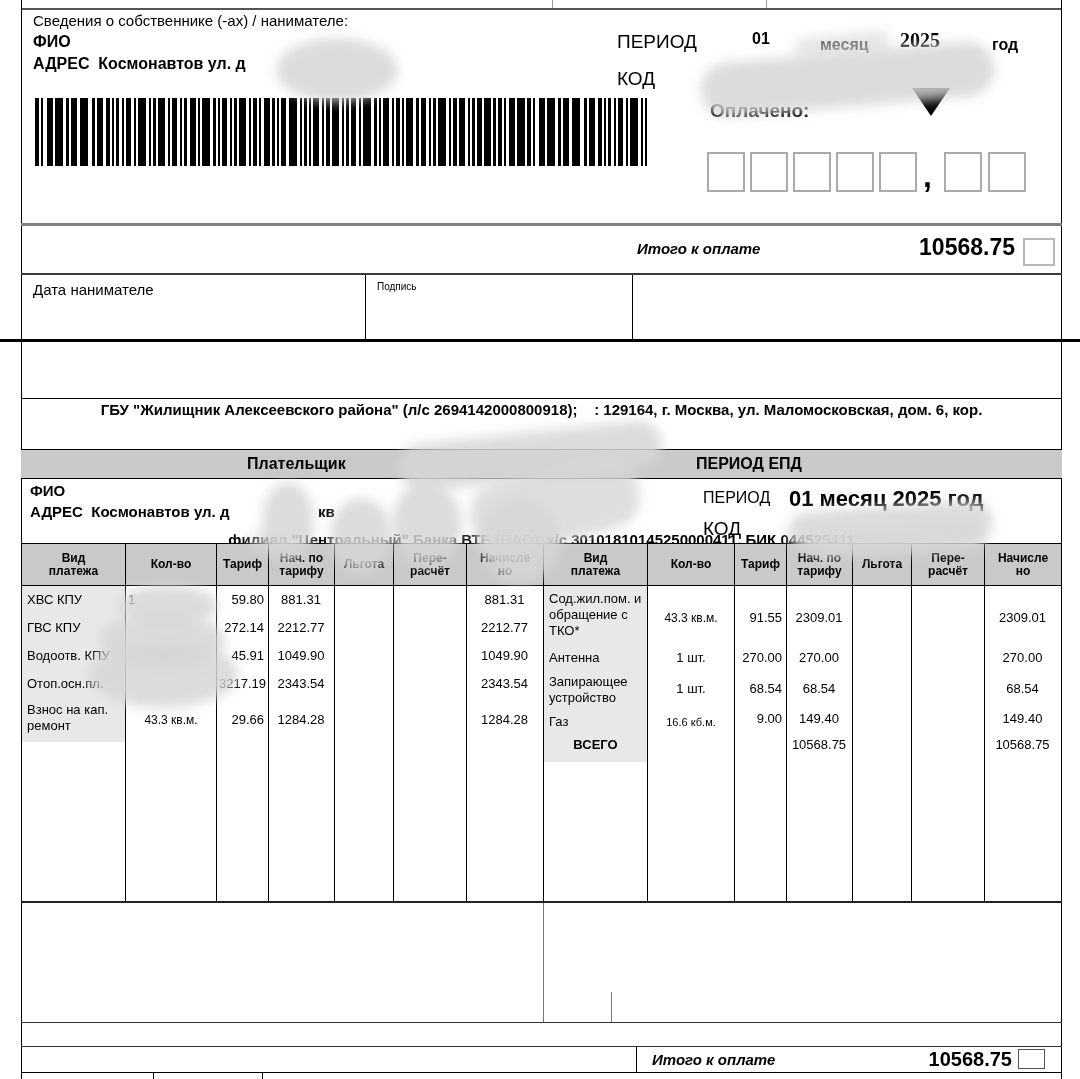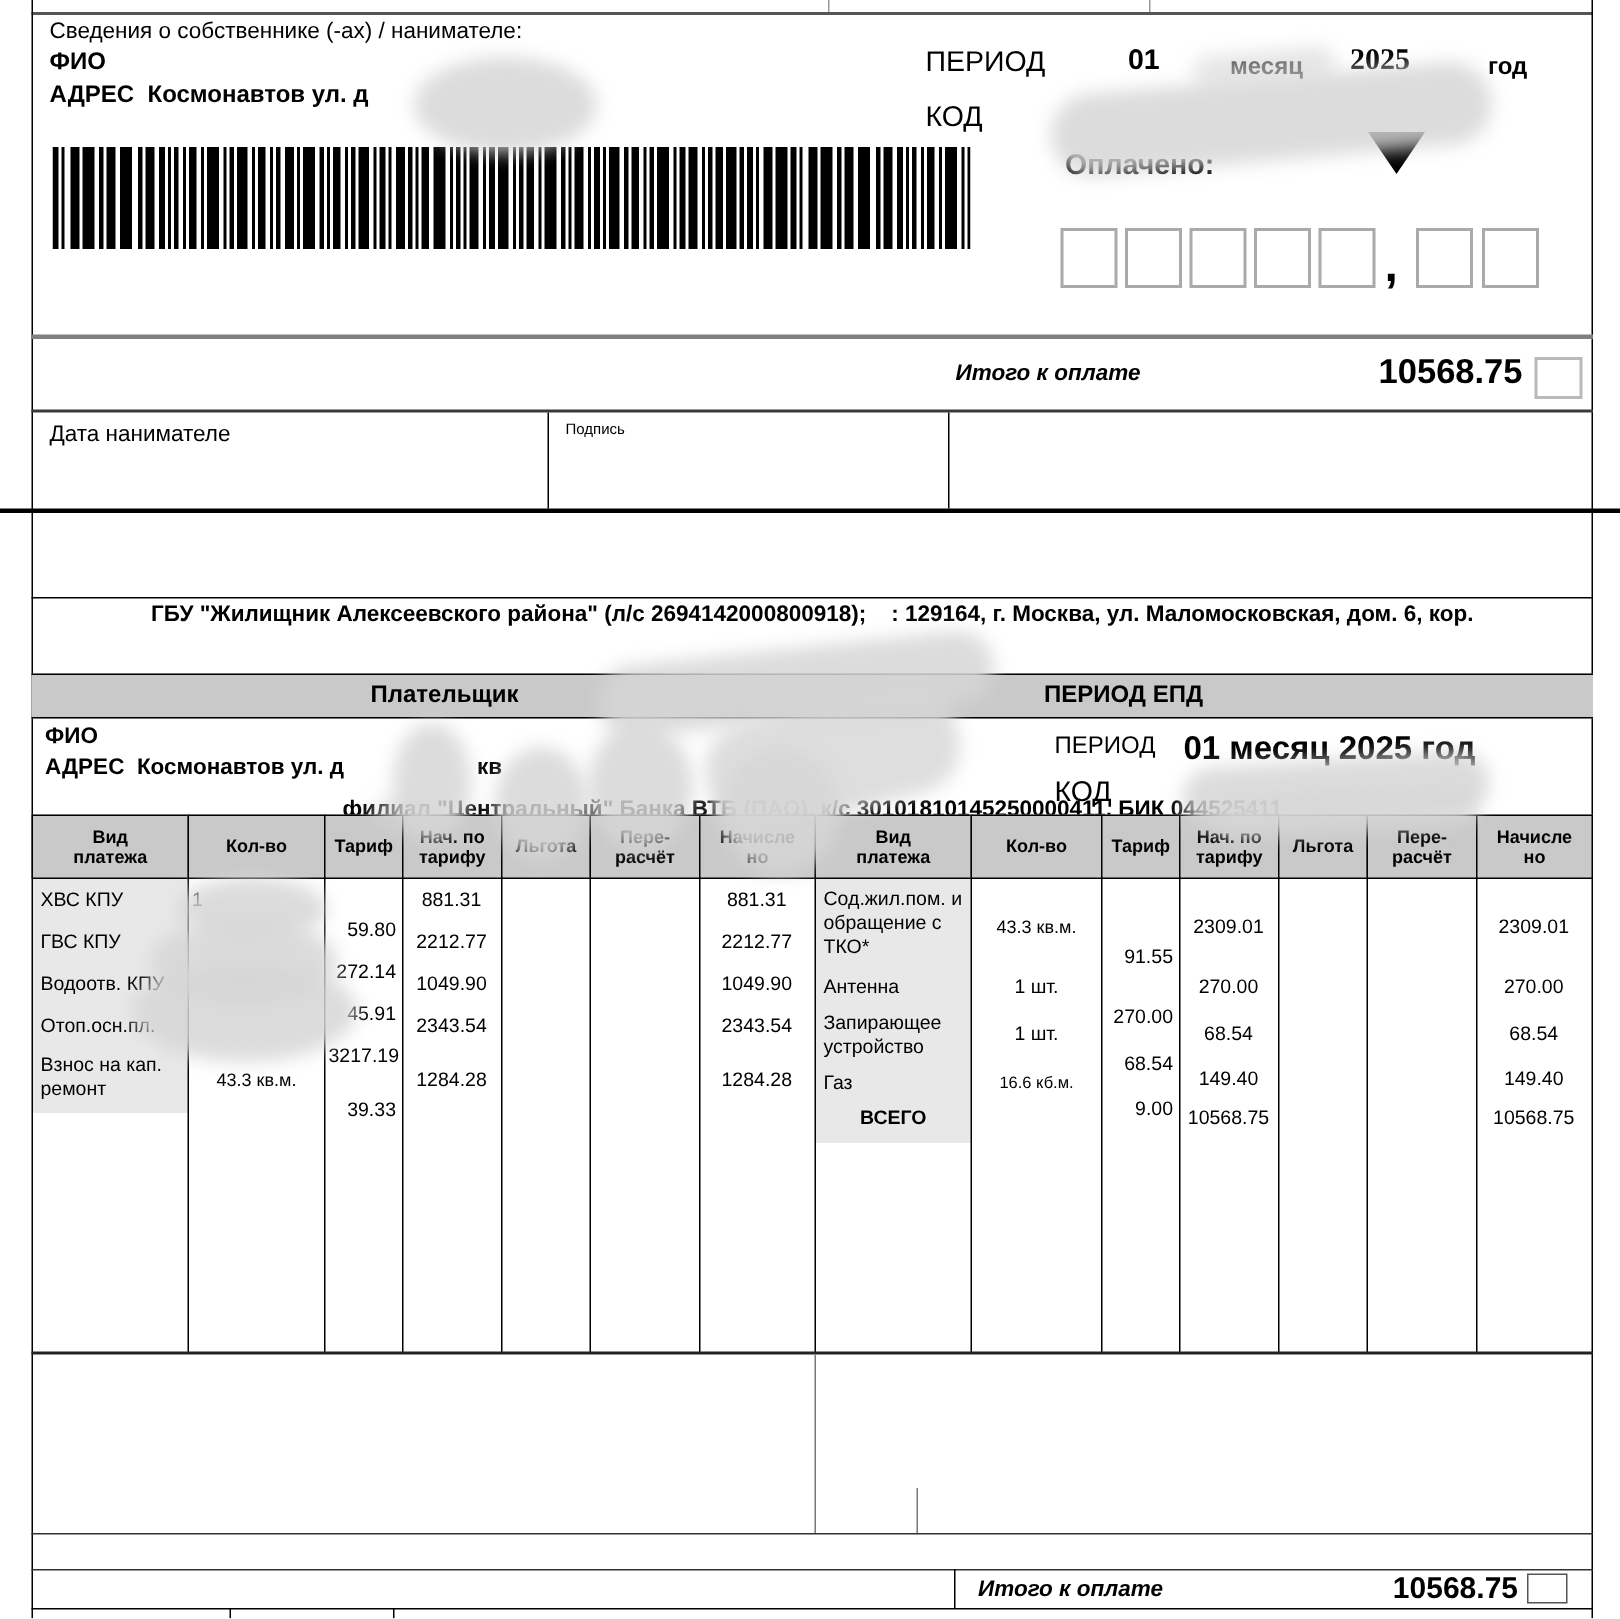--- a/index.html
+++ b/index.html
@@ -13,21 +13,21 @@
   .pre{white-space:pre-wrap;}
   .ctr{text-align:center;}
   .blur{position:absolute;background:#d6d6d6;opacity:.85;filter:blur(6px);border-radius:50%;}
   .smear{border-radius:30px;}
   .hc{position:absolute;top:543px;height:43px;background:#c9c9c9;border:1px solid #000;
       box-sizing:border-box;display:flex;align-items:center;justify-content:center;
       text-align:center;font-weight:bold;font-size:12px;line-height:13px;}
   .bw{word-break:break-all;padding:0 12px;}
   .bc{position:absolute;font-size:13px;text-align:center;line-height:16px;}
   .name{text-align:left;}
-  .rt{text-align:right;margin-top:20px;}
+  .rt{text-align:right;}
   .fill-box{position:absolute;background:#fff;border:2px solid #aaa;box-sizing:border-box;}
   .graycol{position:absolute;background:#e8e8e8;}
   .tri{position:absolute;width:0;height:0;border-left:19px solid transparent;
        border-right:19px solid transparent;border-top:28px solid #000;}
 </style>
 </head>
 <body>
 
 <div id="screen">
 
@@ -36,21 +36,21 @@
   <div class="vl" style="left:766px;top:0;height:8px;background:#999;"></div>
 
   <div class="vl" style="left:21px;top:0;height:1079px;"></div>
   <div class="vl" style="left:1061px;top:0;height:1079px;"></div>
 
   <div class="abs" style="left:33px;top:12px;font-size:15px;">Сведения о собственнике (-ах) / нанимателе:</div>
   <div class="abs b" style="left:33px;top:33px;font-size:16px;">ФИО</div>
   <div class="abs b pre" style="left:33px;top:55px;font-size:16px;">АДРЕС  Космонавтов ул. д</div>
 
   <div class="abs" style="left:617px;top:31px;font-size:19px;">ПЕРИОД</div>
-  <div class="abs b" style="left:752px;top:30px;font-size:19px;">01</div>
+  <div class="abs b" style="left:752px;top:30px;font-size:16px;">01</div>
   <div class="abs b" style="left:820px;top:36px;font-size:16px;">месяц</div>
   <div class="abs b" style="left:900px;top:29px;font-size:20px;font-family:Liberation Serif, serif;">2025</div>
   <div class="abs b" style="left:992px;top:36px;font-size:16px;">год</div>
   <div class="abs" style="left:617px;top:68px;font-size:19px;">КОД</div>
 
   <svg class="abs" style="left:35px;top:98px;" width="612" height="68">
     <line x1="0" y1="34" x2="612" y2="34" stroke="#000" stroke-width="68" stroke-dasharray="4 2 2 4 6 2 8 3 3 2 6 3 8 4 3 2 6 3 4 2 2 2 3 3 2 2 5 3 2 2 8 3 2 2 3 2 7 3 2 2 5 3 2 2 3 3 6 2 2 2 8 3 3 2 2 2 5 3 2 2 3 2 7 3 2 2 4 2 2 3 6 2 3 2 2 2 5 3 8 3 2 2 3 2 2 2 6 3 2 2 4 2 7 3 2 2 3 2 5 3 2 2 8 3 3 2 2 2 6 3 2 2 4 2 2 2 7 3 3 2 5 3 2 2 3 2 8 3 2 2 4 2 6 3 2 2 3 2 5 2 7 2 3 2 4 2 2 3 6 2 8 2"></line>
   </svg>
 
   <div class="abs b" style="left:710px;top:100px;font-size:19px;">Оплачено:</div>
@@ -151,21 +151,21 @@
   <div class="bc" style="left:268px;top:648px;width:66px;">1049.90</div>
   <div class="bc" style="left:466px;top:648px;width:77px;">1049.90</div>
 
   <div class="bc name" style="left:27px;top:676px;width:95px;">Отоп.осн.пл.</div>
   <div class="bc rt" style="left:216px;top:676px;width:50px;">3217.19</div>
   <div class="bc" style="left:268px;top:676px;width:66px;">2343.54</div>
   <div class="bc" style="left:466px;top:676px;width:77px;">2343.54</div>
 
   <div class="bc name" style="left:27px;top:702px;width:95px;">Взнос на кап. ремонт</div>
   <div class="bc" style="left:126px;top:712px;width:90px;font-size:12px;">43.3 кв.м.</div>
-  <div class="bc rt" style="left:218px;top:712px;width:46px;">39.33</div>
+  <div class="bc rt" style="left:218px;top:712px;width:46px;">29.66</div>
   <div class="bc" style="left:268px;top:712px;width:66px;">1284.28</div>
   <div class="bc" style="left:466px;top:712px;width:77px;">1284.28</div>
 
   <div class="bc name" style="left:549px;top:591px;width:95px;">Сод.жил.пом. и обращение с ТКО*</div>
   <div class="bc" style="left:648px;top:610px;width:86px;font-size:12px;">43.3 кв.м.</div>
   <div class="bc rt" style="left:736px;top:610px;width:46px;">91.55</div>
   <div class="bc" style="left:786px;top:610px;width:66px;">2309.01</div>
   <div class="bc" style="left:984px;top:610px;width:77px;">2309.01</div>
 
   <div class="bc name" style="left:549px;top:650px;width:95px;">Антенна</div>

